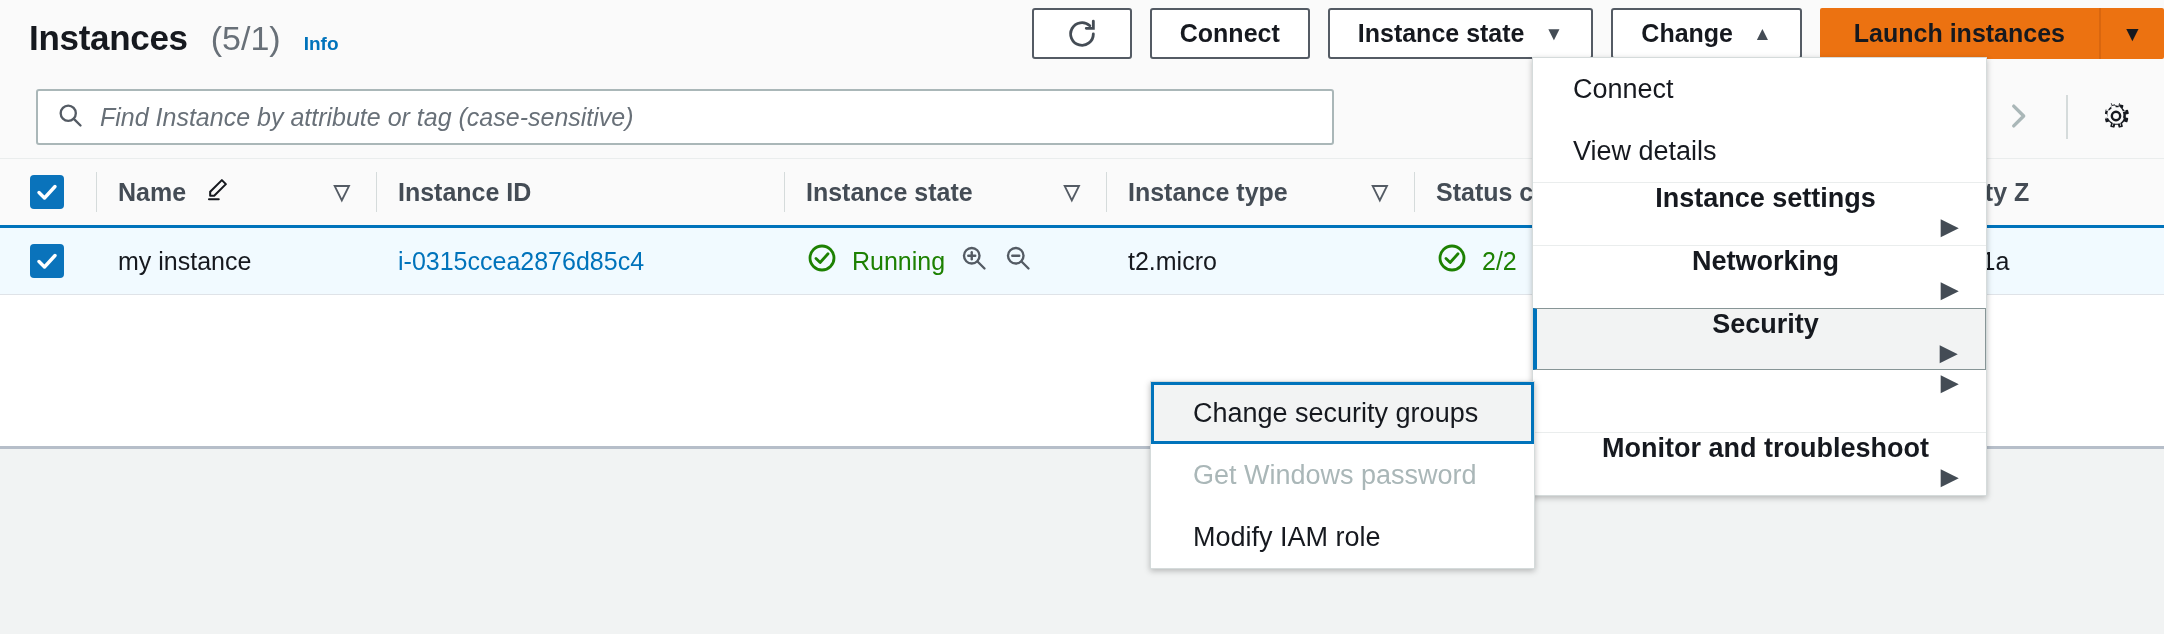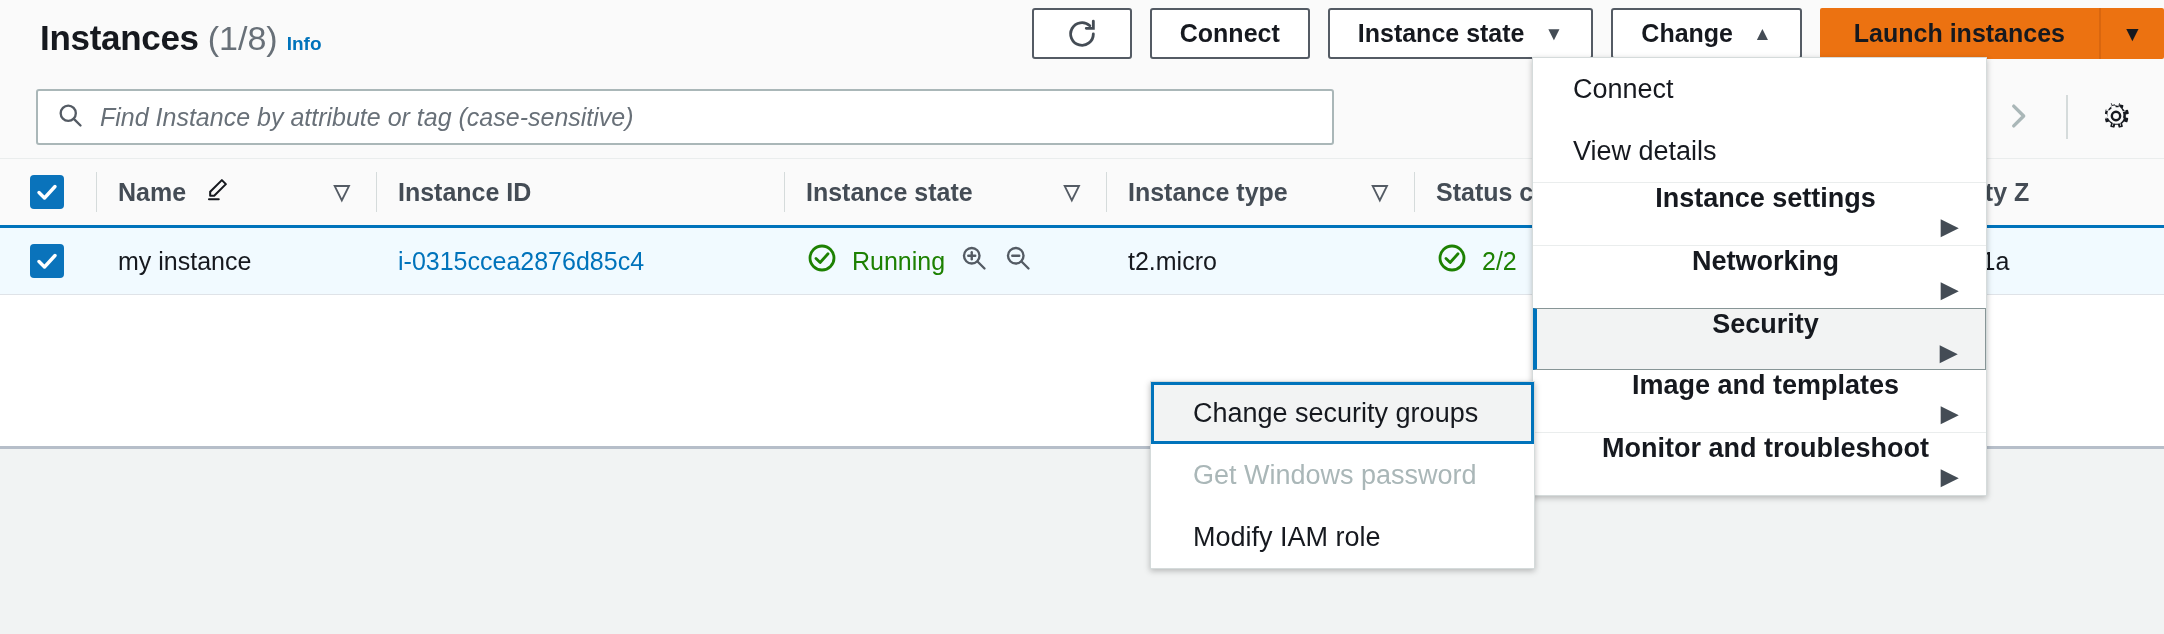--- a/index.html
+++ b/index.html
@@ -17,21 +17,21 @@
     background: #ffffff;
     border-bottom: 3px solid #b6bec9;
   }
 
   
   .panel-header {
     position: relative; height: 76px;
     background: #fafafa;
     display: flex; align-items: center;
   }
-  .title-wrap { display: flex; align-items: baseline; padding-left: 40px; gap: 9px; }
+  .title-wrap { display: flex; align-items: baseline; padding-left: 29px; gap: 23px; }
   .title-main { font-size: 35px; font-weight: bold; color: #16191f; letter-spacing: -0.3px; }
   .title-count { font-size: 34px; font-weight: normal; color: #687078; }
   .title-info { font-size: 19px; font-weight: bold; color: #0073bb; cursor: pointer; }
 
   .toolbar { position: absolute; right: 0; top: 8px; display: flex; align-items: center; gap: 18px; padding-right: 0; }
   .btn {
     height: 51px; border: 2px solid #545b64; border-radius: 3px;
     background: #ffffff; color: #16191f;
     font-size: 25px; font-weight: bold; font-family: inherit;
     display: flex; align-items: center; justify-content: center; gap: 20px;
@@ -155,21 +155,21 @@
 </head>
 <body>
 
 <div class="screen">
 
   <div class="panel">
 
     <div class="panel-header">
       <div class="title-wrap">
         <span class="title-main">Instances</span>
-        <span class="title-count">(1/8)</span>
+        <span class="title-count">(5/1)</span>
         <span class="title-info">Info</span>
       </div>
 
       <div class="toolbar">
         <button class="btn icon-only">
           <span>
             <svg class="refresh-glyph" viewBox="0 0 24 24" fill="none" stroke="#444c55" stroke-width="2" stroke-linecap="round">
               <path d="M20 12a8 8 0 1 1-2.5-5.8"></path>
               <polyline points="20,3 20,8 15,8" fill="none"></polyline>
             </svg>
@@ -365,21 +365,20 @@
     <div class="menu-sep"></div>
     <div class="menu-item bold">
       <span>Networking</span>
       <span class="arrow">▶</span>
     </div>
     <div class="menu-item bold highlighted">
       <span>Security</span>
       <span class="arrow">▶</span>
     </div>
     <div class="menu-item bold">
-      <span>Image and templates</span>
       <span class="arrow">▶</span>
     </div>
     <div class="menu-sep"></div>
     <div class="menu-item bold">
       <span>Monitor and troubleshoot</span>
       <span class="arrow">▶</span>
     </div>
   </div>
 
   <div class="submenu">

